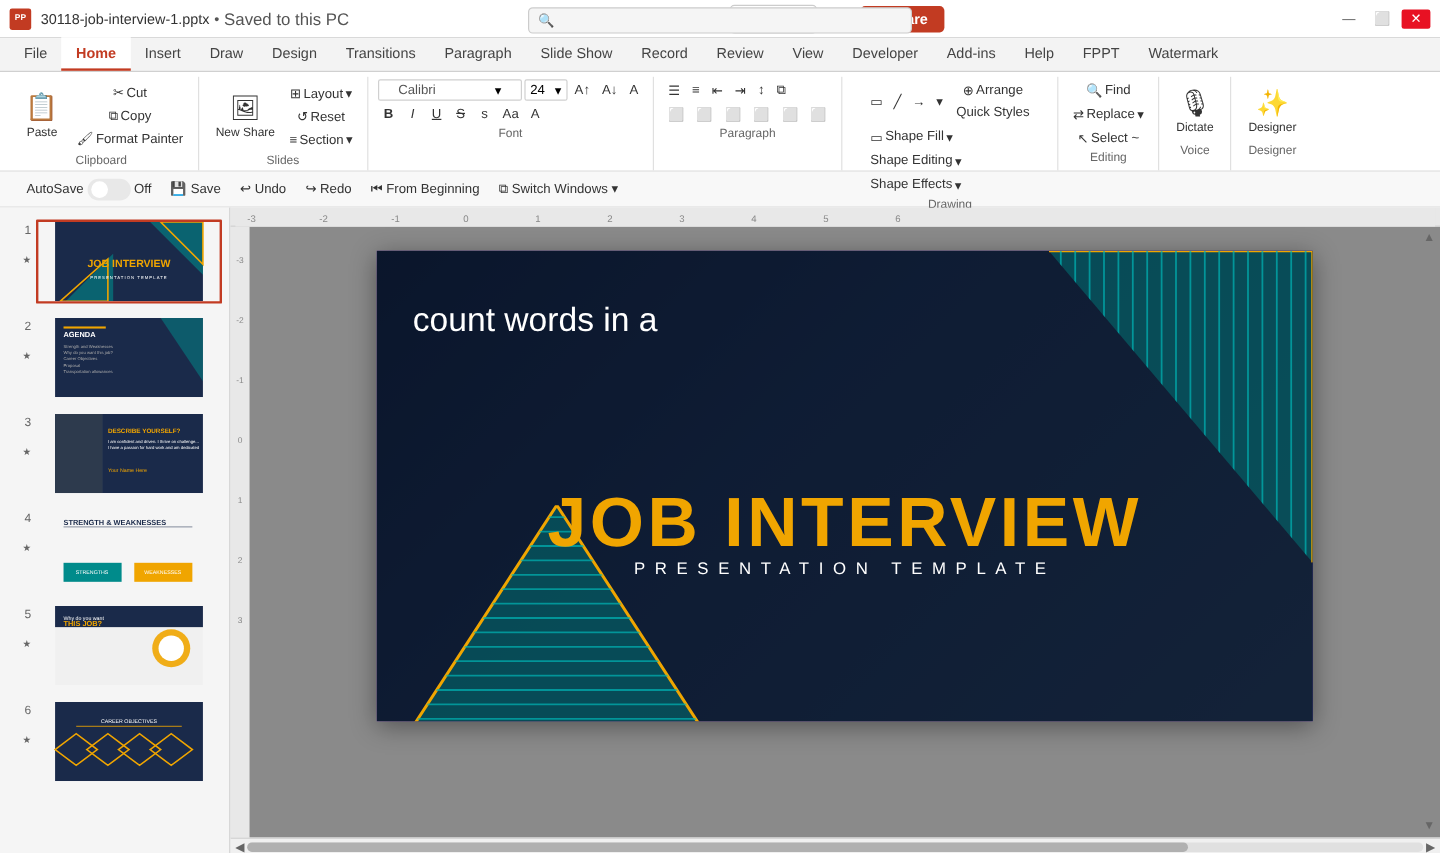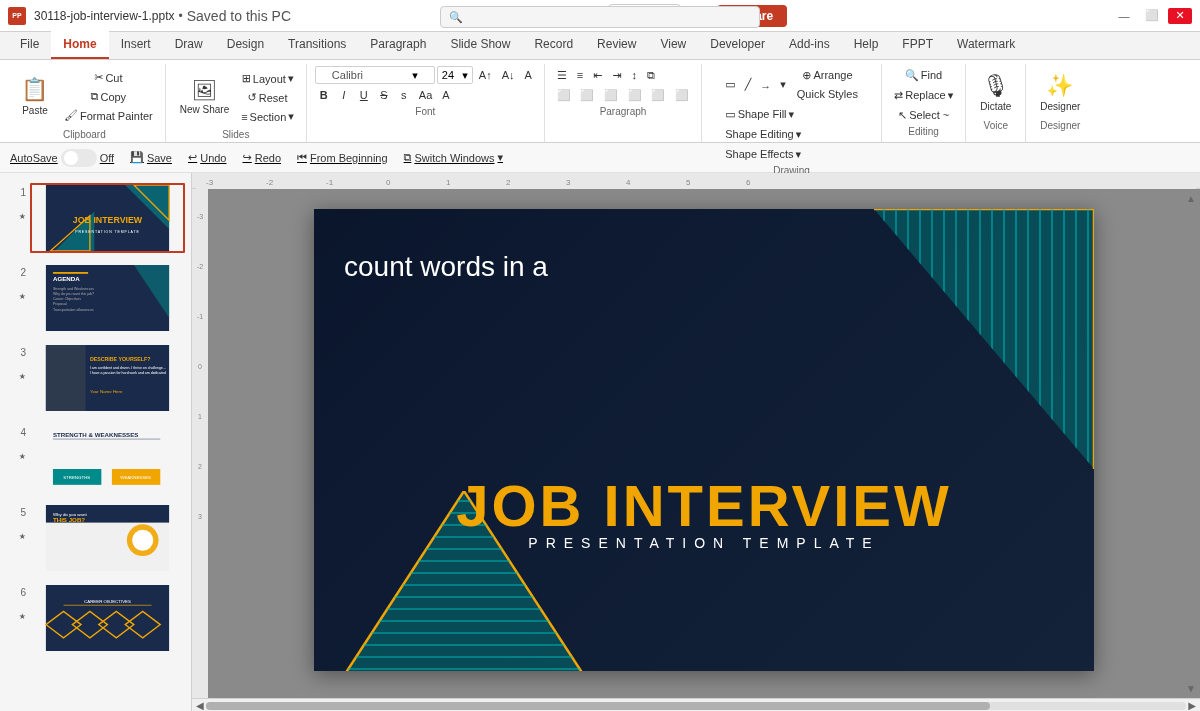--- a/index.html
+++ b/index.html
@@ -121,26 +121,25 @@
       padding: 2px 4px; cursor: pointer; border-radius: 2px;
       font-size: 11px; color: #333; height: 18px;
       white-space: nowrap; gap: 2px;
     }
 
     
     .quick-access {
       display: flex;
       align-items: center;
       height: 30px;
-      padding: 0 4px;
+      padding: 0 16px;
       gap: 4px;
       background: #f8f8f8;
       border-bottom: 1px solid #e0e0e0;
       font-size: 12px;
-      text-decoration: underline;
     }
     .qa-btn {
       display: flex; align-items: center; justify-content: center;
       padding: 3px 6px; cursor: pointer; border-radius: 3px;
       font-size: 11px; color: #333; gap: 3px;
     }
     .toggle-btn {
       display: flex; align-items: center;
       background: #e8e8e8; border-radius: 10px;
       padding: 1px; height: 18px; width: 36px;
@@ -225,21 +224,21 @@
       align-items: flex-start;
       justify-content: center;
       padding: 20px;
       background: #8a8a8a;
       position: relative;
     }
 
     
     .slide-main {
       width: 780px;
-      height: 462px;
+      height: 392px;
       background: #4c1d95;
       position: relative;
       overflow: hidden;
       flex-shrink: 0;
       box-shadow: 0 4px 20px rgba(0,0,0,0.4);
     }
 
     
     .slide-bg-overlay {
       position: absolute; top: 0; left: 0; right: 0; bottom: 0;

